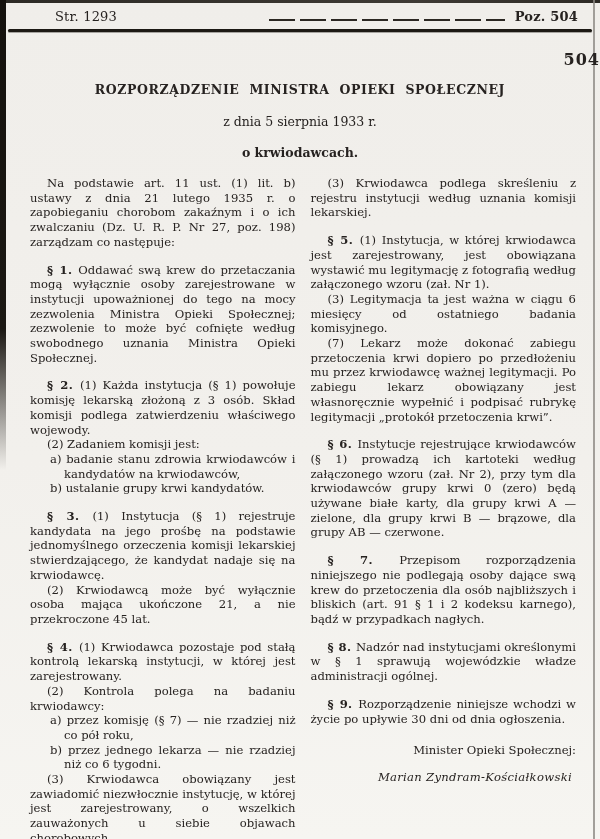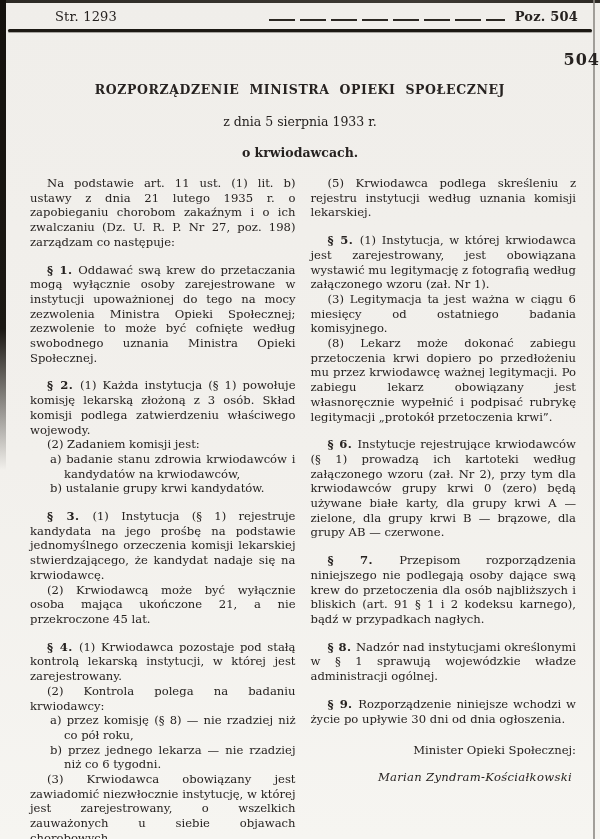--- a/index.html
+++ b/index.html
@@ -114,29 +114,29 @@
         <div class="para intro">Na podstawie art. 11 ust. (1) lit. b) ustawy z dnia 21 lutego 1935 r. o zapobieganiu chorobom zakaźnym i o ich zwalczaniu (Dz. U. R. P. Nr 27, poz. 198) zarządzam co następuje:</div>
         <div class="para section"><span class="lead bold">§ 1.&nbsp;</span><span>Oddawać swą krew do przetaczania mogą wyłącznie osoby zarejestrowane w instytucji upoważnionej do tego na mocy zezwolenia Ministra Opieki Społecznej; zezwolenie to może być cofnięte według swobodnego uznania Ministra Opieki Społecznej.</span></div>
         <div class="para section"><span class="lead bold">§ 2.&nbsp;</span><span>(1) Każda instytucja (§ 1) powołuje komisję lekarską złożoną z 3 osób. Skład komisji podlega zatwierdzeniu właściwego wojewody.</span></div>
         <div class="para sub">(2) Zadaniem komisji jest:</div>
         <div class="para item"><span class="lead">a)&nbsp;</span><span>badanie stanu zdrowia krwiodawców i kandydatów na krwiodawców,</span></div>
         <div class="para item"><span class="lead">b)&nbsp;</span><span>ustalanie grupy krwi kandydatów.</span></div>
         <div class="para section"><span class="lead bold">§ 3.&nbsp;</span><span>(1) Instytucja (§ 1) rejestruje kandydata na jego prośbę na podstawie jednomyślnego orzeczenia komisji lekarskiej stwierdzającego, że kandydat nadaje się na krwiodawcę.</span></div>
         <div class="para sub">(2) Krwiodawcą może być wyłącznie osoba mająca ukończone 21, a nie przekroczone 45 lat.</div>
         <div class="para section"><span class="lead bold">§ 4.&nbsp;</span><span>(1) Krwiodawca pozostaje pod stałą kontrolą lekarską instytucji, w której jest zarejestrowany.</span></div>
         <div class="para sub">(2) Kontrola polega na badaniu krwiodawcy:</div>
-        <div class="para item"><span class="lead">a)&nbsp;</span><span>przez komisję (§ 8) — nie rzadziej niż co pół roku,</span></div>
+        <div class="para item"><span class="lead">a)&nbsp;</span><span>przez komisję (§ 7) — nie rzadziej niż co pół roku,</span></div>
         <div class="para item"><span class="lead">b)&nbsp;</span><span>przez jednego lekarza — nie rzadziej niż co 6 tygodni.</span></div>
         <div class="para sub">(3) Krwiodawca obowiązany jest zawiadomić niezwłocznie instytucję, w której jest zarejestrowany, o wszelkich zauważonych u siebie objawach chorobowych.</div>
       </div>
     <div class="col" id="col-right">
-        <div class="para sub">(5) Krwiodawca podlega skreśleniu z rejestru instytucji według uznania komisji lekarskiej.</div>
+        <div class="para sub">(3) Krwiodawca podlega skreśleniu z rejestru instytucji według uznania komisji lekarskiej.</div>
         <div class="para section"><span class="lead bold">§ 5.&nbsp;</span><span>(1) Instytucja, w której krwiodawca jest zarejestrowany, jest obowiązana wystawić mu legitymację z fotografią według załączonego wzoru (zał. Nr 1).</span></div>
         <div class="para sub">(3) Legitymacja ta jest ważna w ciągu 6 miesięcy od ostatniego badania komisyjnego.</div>
-        <div class="para sub">(8) Lekarz może dokonać zabiegu przetoczenia krwi dopiero po przedłożeniu mu przez krwiodawcę ważnej legitymacji. Po zabiegu lekarz obowiązany jest własnoręcznie wypełnić i podpisać rubrykę legitymacji „protokół przetoczenia krwi”.</div>
+        <div class="para sub">(7) Lekarz może dokonać zabiegu przetoczenia krwi dopiero po przedłożeniu mu przez krwiodawcę ważnej legitymacji. Po zabiegu lekarz obowiązany jest własnoręcznie wypełnić i podpisać rubrykę legitymacji „protokół przetoczenia krwi”.</div>
         <div class="para section"><span class="lead bold">§ 6.&nbsp;</span><span>Instytucje rejestrujące krwiodawców (§ 1) prowadzą ich kartoteki według załączonego wzoru (zał. Nr 2), przy tym dla krwiodawców grupy krwi 0 (zero) będą używane białe karty, dla grupy krwi A — zielone, dla grupy krwi B — brązowe, dla grupy AB — czerwone.</span></div>
         <div class="para section"><span class="lead bold">§ 7.&nbsp;</span><span>Przepisom rozporządzenia niniejszego nie podlegają osoby dające swą krew do przetoczenia dla osób najbliższych i bliskich (art. 91 § 1 i 2 kodeksu karnego), bądź w przypadkach nagłych.</span></div>
         <div class="para section"><span class="lead bold">§ 8.&nbsp;</span><span>Nadzór nad instytucjami określonymi w § 1 sprawują wojewódzkie władze administracji ogólnej.</span></div>
         <div class="para section"><span class="lead bold">§ 9.&nbsp;</span><span>Rozporządzenie niniejsze wchodzi w życie po upływie 30 dni od dnia ogłoszenia.</span></div>
         <div class="para minister">Minister Opieki Społecznej:</div>
         <div class="para signature">Marian Zyndram-Kościałkowski</div>
       </div>
   </div>
 </div>
 

